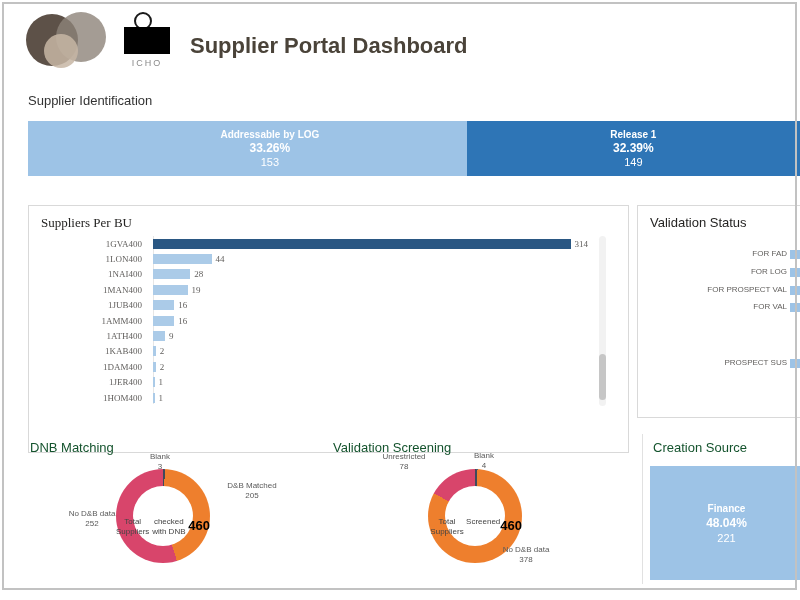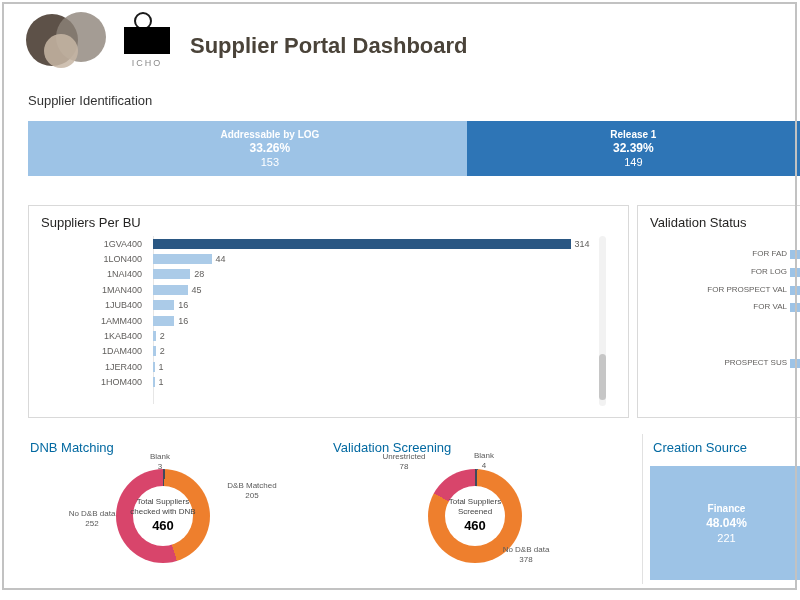--- a/index.html
+++ b/index.html
@@ -23,44 +23,44 @@
   
   .stackbar { position:absolute; left:28px; top:121px; width:790px; height:55px; display:flex; }
   .seg { display:flex; flex-direction:column; align-items:center; justify-content:center; color:#fff; gap:1px; }
   .seg-label { font-size:10px; font-weight:bold; }
   .seg-pct { font-size:12px; font-weight:bold; }
   .seg-count { font-size:11px; }
   .seg-cut { flex:0 0 18px; }
 
   
   .panel { position:absolute; border:1px solid #d9d9d9; background:#fff; }
-  .panel-bu { left:28px; top:205px; width:601px; height:213px; }
+  .panel-bu { left:28px; top:205px; width:601px; height:248px;font-family:Liberation Serif, serif; }
   .panel-val { left:637px; top:205px; width:166px; height:213px; border-right:none; }
   .panel-title { position:absolute; left:12px; top:9px; font-size:13px; color:#252423; white-space:nowrap; }
 
   .bu-chart { position:absolute; left:0; top:30px; width:100%; height:172px; }
   .axis-line { position:absolute; left:124px; top:0; height:168px; width:1px; background:#e6e6e6; }
   .bu-row { position:relative; display:flex; align-items:center; height:15.4px; padding-left:12px; }
   .bu-label { width:112px; text-align:right; font-size:9px; color:#605e5c; padding-right:11px; flex:0 0 auto; }
   .bu-bar { height:10px; flex:0 0 auto; }
   .bu-val { font-size:9px; color:#605e5c; margin-left:4px; }
   .vscroll { position:absolute; right:22px; top:30px; width:7px; height:170px; background:#f2f2f2; border-radius:4px; }
   .vthumb { position:absolute; left:0; width:7px; top:118px; height:46px; background:#c6c6c6; border-radius:4px; }
 
   .val-row { position:absolute; left:0; right:0; height:12px; }
   .val-label { position:absolute; right:16px; top:1px; font-size:8px; color:#605e5c; white-space:nowrap; }
   .val-stub { position:absolute; right:3px; top:2px; width:10px; height:9px; }
 
   
-  .bottom-title { position:absolute; font-size:13px; color:#0369a1; }
+  .bottom-title { position:absolute; font-size:13px; color:#14532d; }
   .vdiv { position:absolute; left:642px; top:434px; height:150px; width:1px; background:#e1e1e1; }
 
   .donut { position:absolute; width:94px; height:94px; border-radius:50%; }
   .donut::after { content:""; position:absolute; left:17px; top:17px; right:17px; bottom:17px; background:#fff; border-radius:50%; }
-  .donut-center { position:absolute; width:94px; text-align:center; z-index:2; display:flex; flex-direction:column; line-height:1.25; }
+  .donut-center { position:absolute; width:94px; text-align:center; z-index:2; display:flex; line-height:1.25;margin-top:20px; }
   .dc-line { font-size:8px; color:#444; }
   .dc-total { font-size:13px; font-weight:bold; color:#000; margin-top:1px; }
   .callout { position:absolute; display:flex; flex-direction:column; text-align:center; font-size:8px; color:#5a5a5a; line-height:1.3; z-index:1; }
 
   .treemap { position:absolute; left:650px; top:466px; width:153px; height:114px; }
   .tm-tile { position:absolute; left:0; top:0; right:0; bottom:0; color:#fff; display:flex; flex-direction:column; align-items:center; justify-content:center; gap:2px; }
   .tm-name { font-size:10px; font-weight:bold; }
   .tm-pct { font-size:12px; font-weight:bold; }
   .tm-count { font-size:11px; }
 </style>
@@ -109,31 +109,36 @@
         <span class="bu-val">44</span>
       </div>
       <div class="bu-row">
         <span class="bu-label">1NAI400</span>
         <span class="bu-bar" style="width: 37.24px; background: rgb(171, 203, 232);"></span>
         <span class="bu-val">28</span>
       </div>
       <div class="bu-row">
         <span class="bu-label">1MAN400</span>
         <span class="bu-bar" style="width: 34.58px; background: rgb(171, 203, 232);"></span>
-        <span class="bu-val">45</span>
+        <span class="bu-val">19</span>
       </div>
       <div class="bu-row">
         <span class="bu-label">1JUB400</span>
         <span class="bu-bar" style="width: 21.28px; background: rgb(171, 203, 232);"></span>
         <span class="bu-val">16</span>
       </div>
       <div class="bu-row">
         <span class="bu-label">1AMM400</span>
         <span class="bu-bar" style="width: 21.28px; background: rgb(171, 203, 232);"></span>
         <span class="bu-val">16</span>
+      </div>
+      <div class="bu-row">
+        <span class="bu-label">1ATH400</span>
+        <span class="bu-bar" style="width: 11.97px; background: rgb(171, 203, 232);"></span>
+        <span class="bu-val">9</span>
       </div>
       <div class="bu-row">
         <span class="bu-label">1KAB400</span>
         <span class="bu-bar" style="width: 2.66px; background: rgb(171, 203, 232);"></span>
         <span class="bu-val">2</span>
       </div>
       <div class="bu-row">
         <span class="bu-label">1DAM400</span>
         <span class="bu-bar" style="width: 2.66px; background: rgb(171, 203, 232);"></span>
         <span class="bu-val">2</span>

